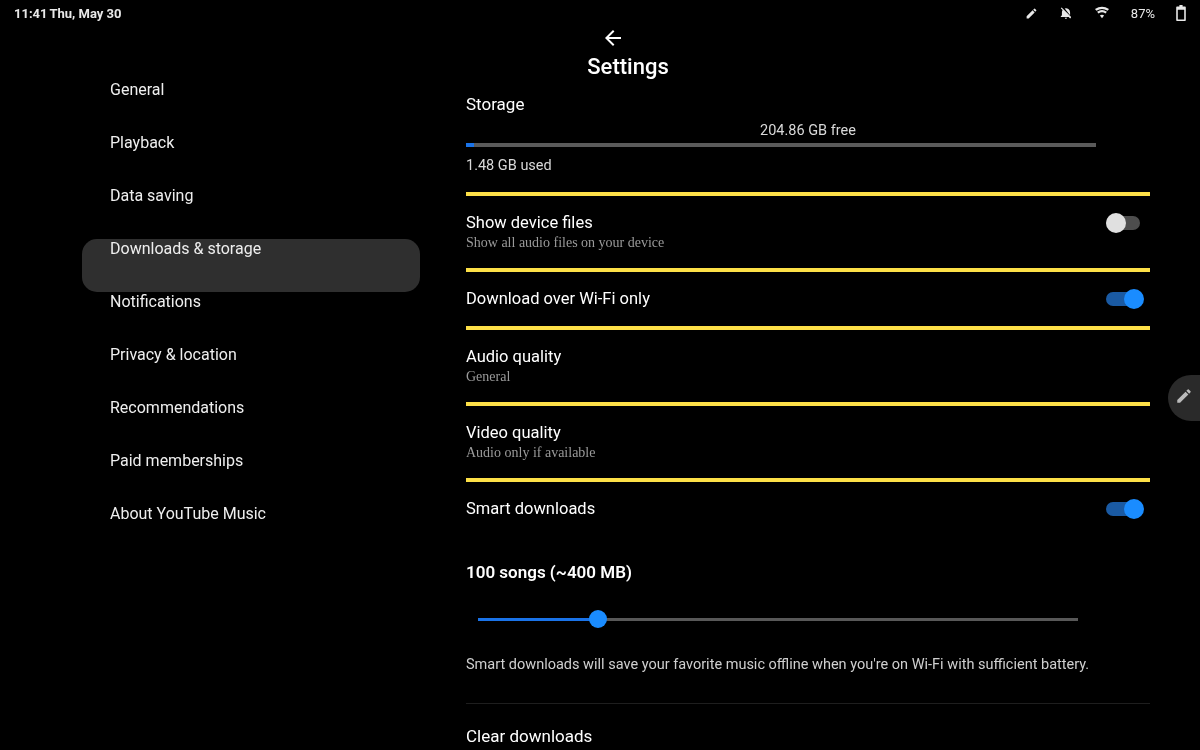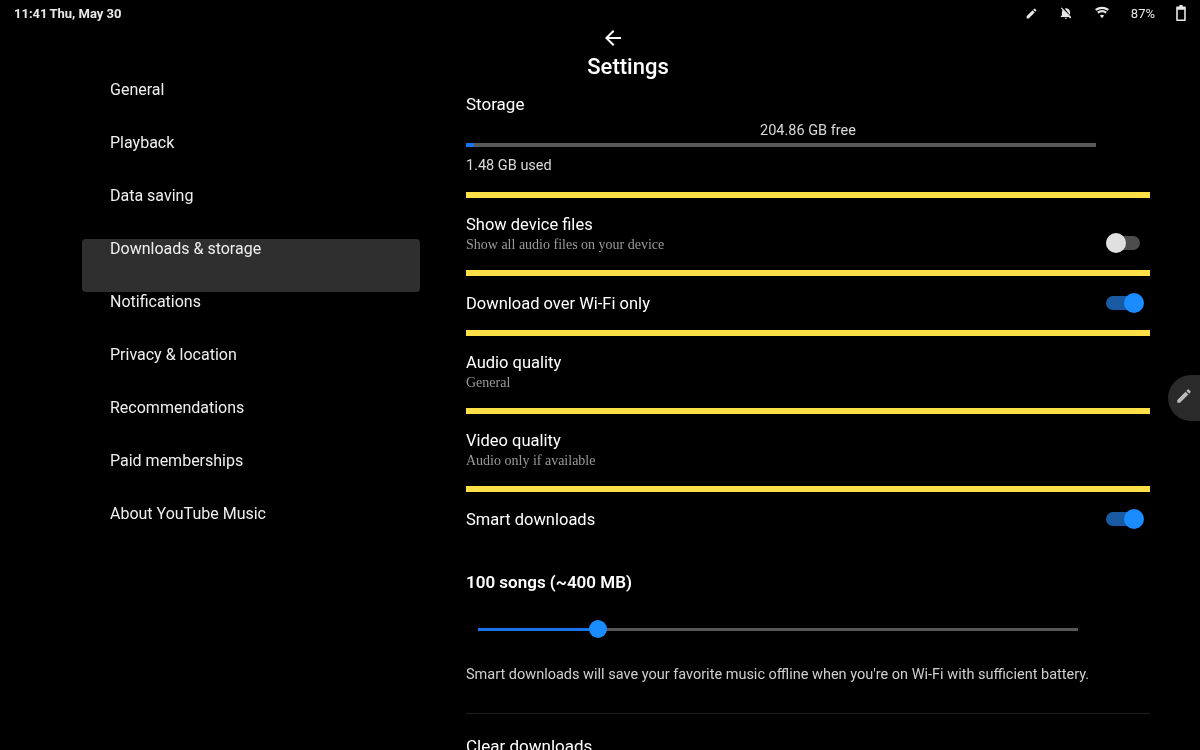--- a/index.html
+++ b/index.html
@@ -60,21 +60,21 @@
     padding-left: 110px;
     font-size: 16px;
     color: #eee;
     border-radius: 0;
     cursor: pointer;
   }
   .sidebar-item.selected {
     background: #2f2f2f;
     margin-left: 82px;
     padding-left: 28px;
-    border-radius: 4px;
+    border-radius: 15px;
     width: 338px;
   }
 
   .content {
     flex: 1 1 auto;
     padding: 0 50px 0 46px;
     overflow-y: auto;
   }
 
   .section-title {
@@ -102,24 +102,24 @@
     background: #1a73e8;
   }
   .storage-used {
     font-size: 14.5px;
     color: #d9d9d9;
     margin-top: 10px;
     padding-bottom: 18px;
   }
 
   .row {
-    border-top: 6px solid #fde047;
+    border-top: 4px solid #fde047;
     padding: 17px 0;
     display: flex;
-    align-items: flex-end;
+    align-items: flex-start;
   }
   .row-text { flex: 1 1 auto; }
   .row-title { font-size: 16.5px; color: #fff; }
   .row-sub   { font-size: 14px; color: #9a9a9a; margin-top: 3px; font-family: Liberation Serif, serif; }
 
   
   .switch {
     width: 38px; height: 20px;
     position: relative;
     margin-right: 6px;

